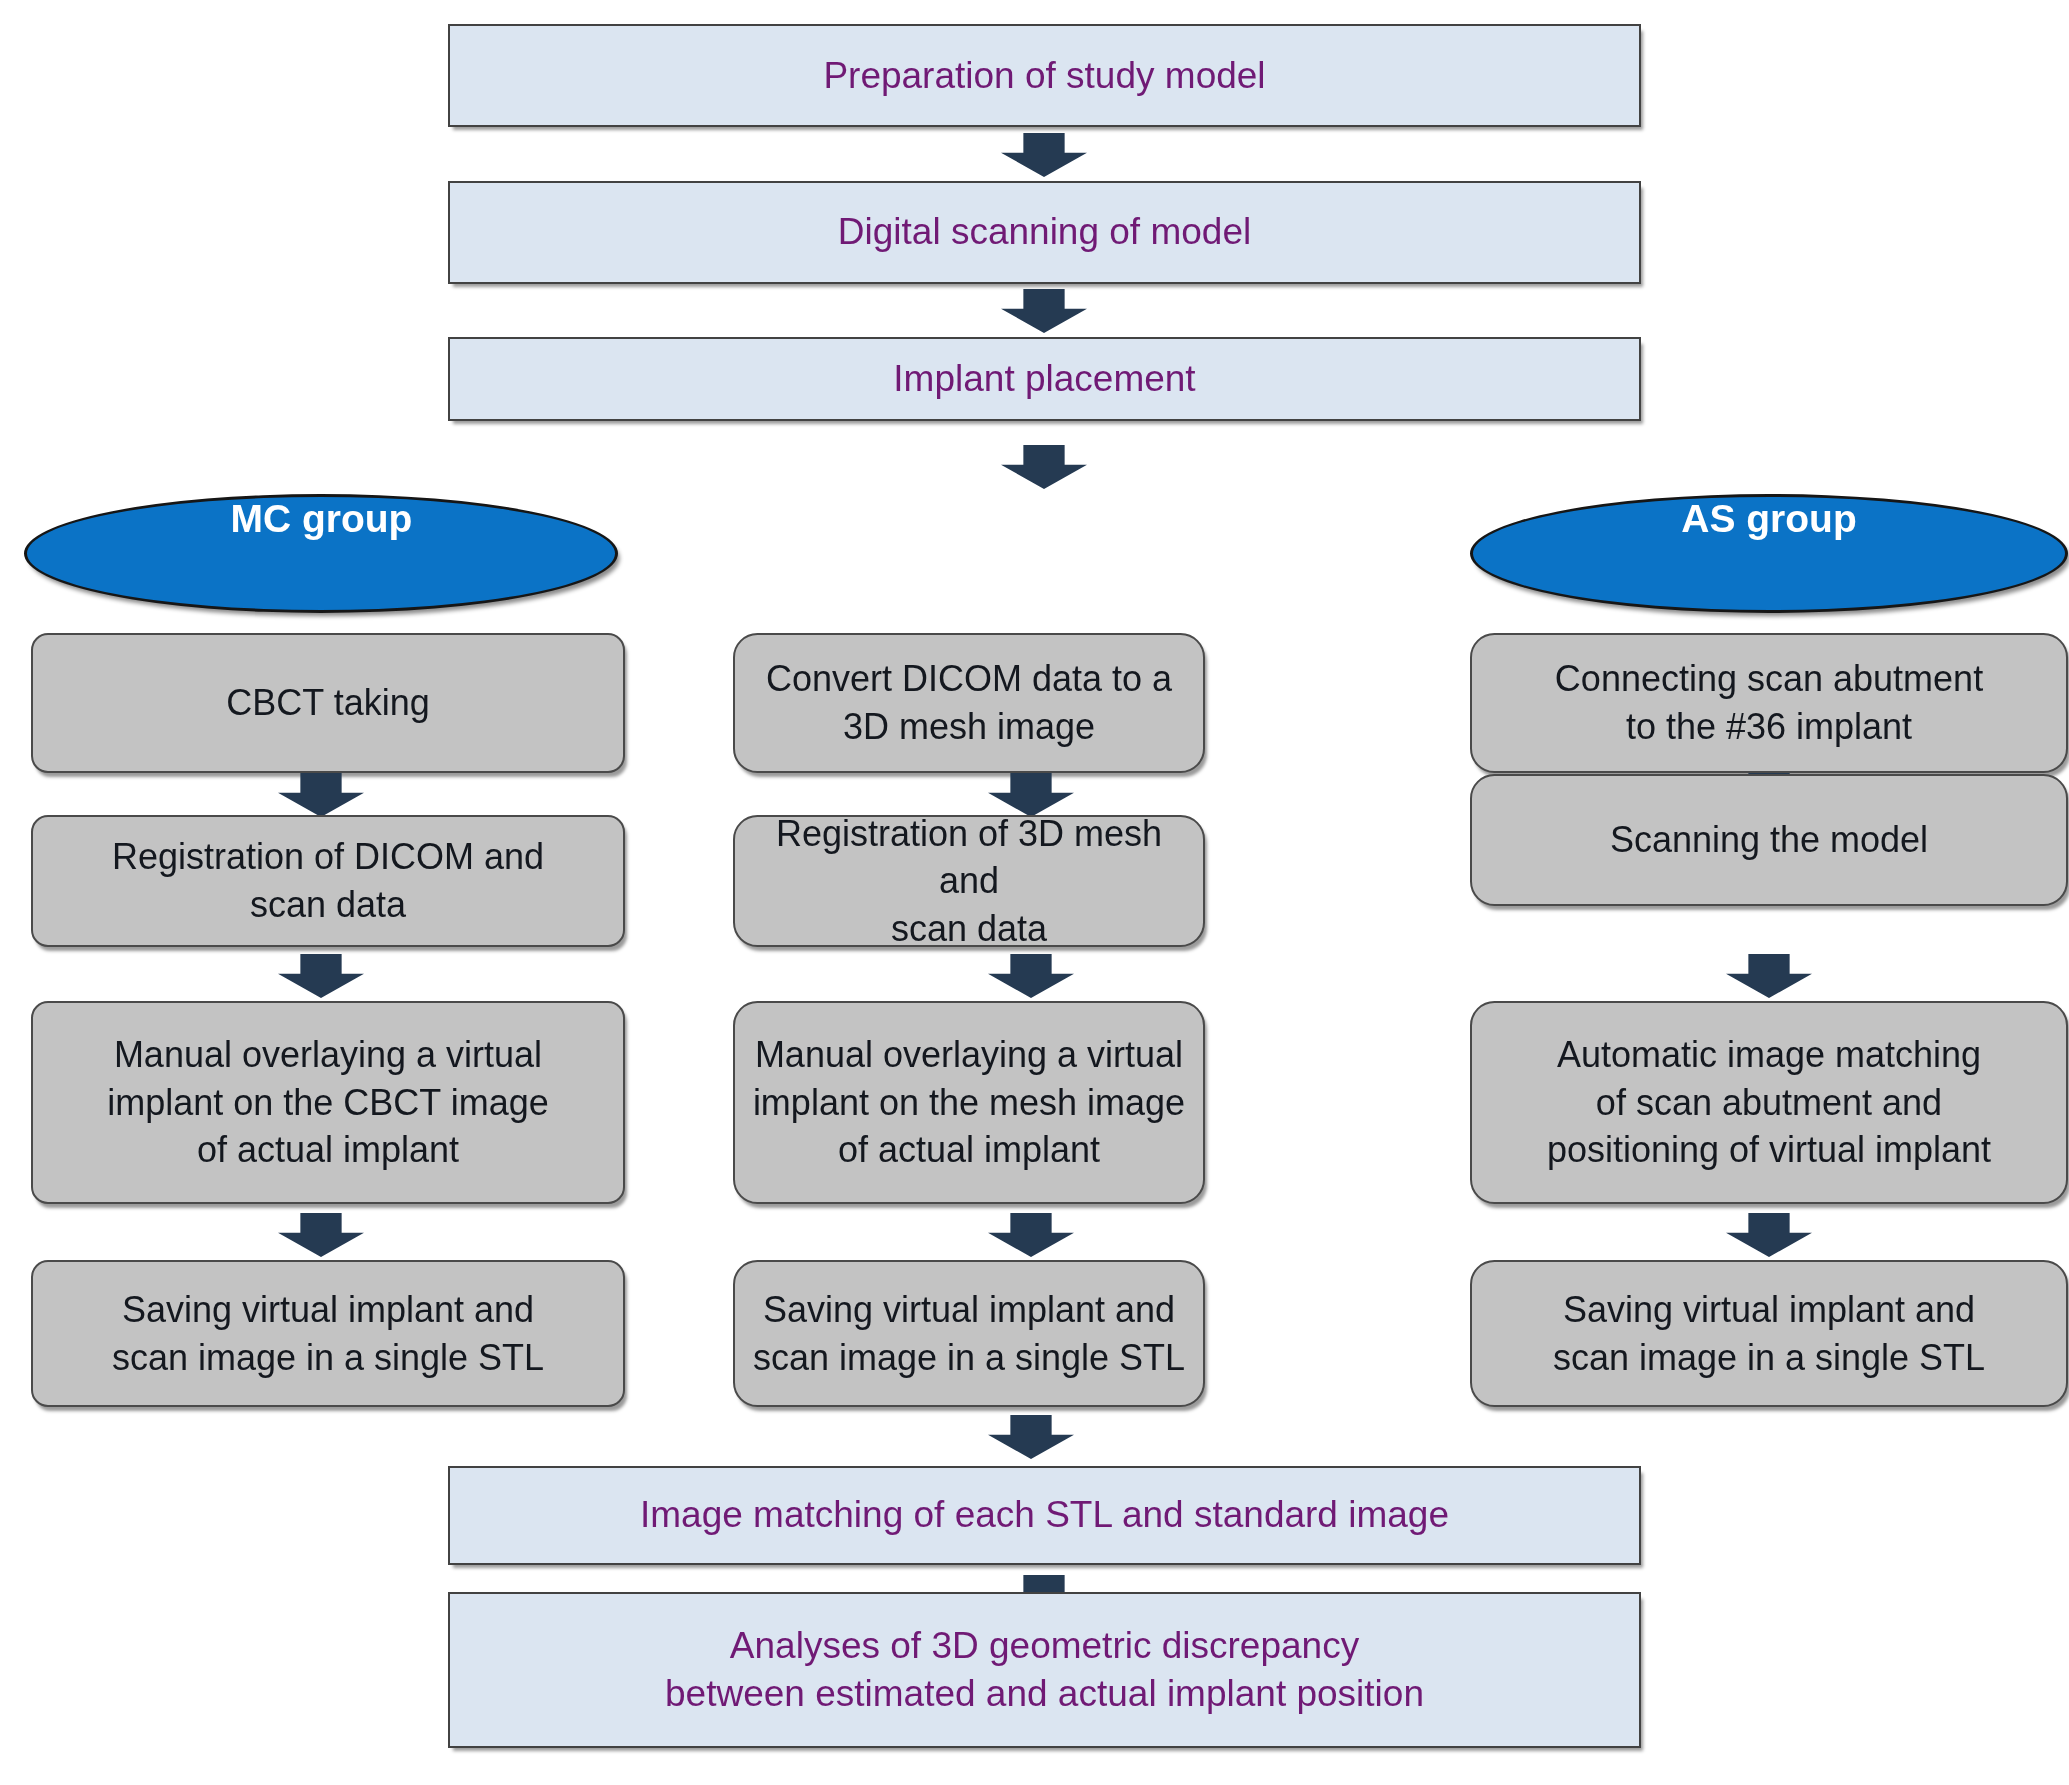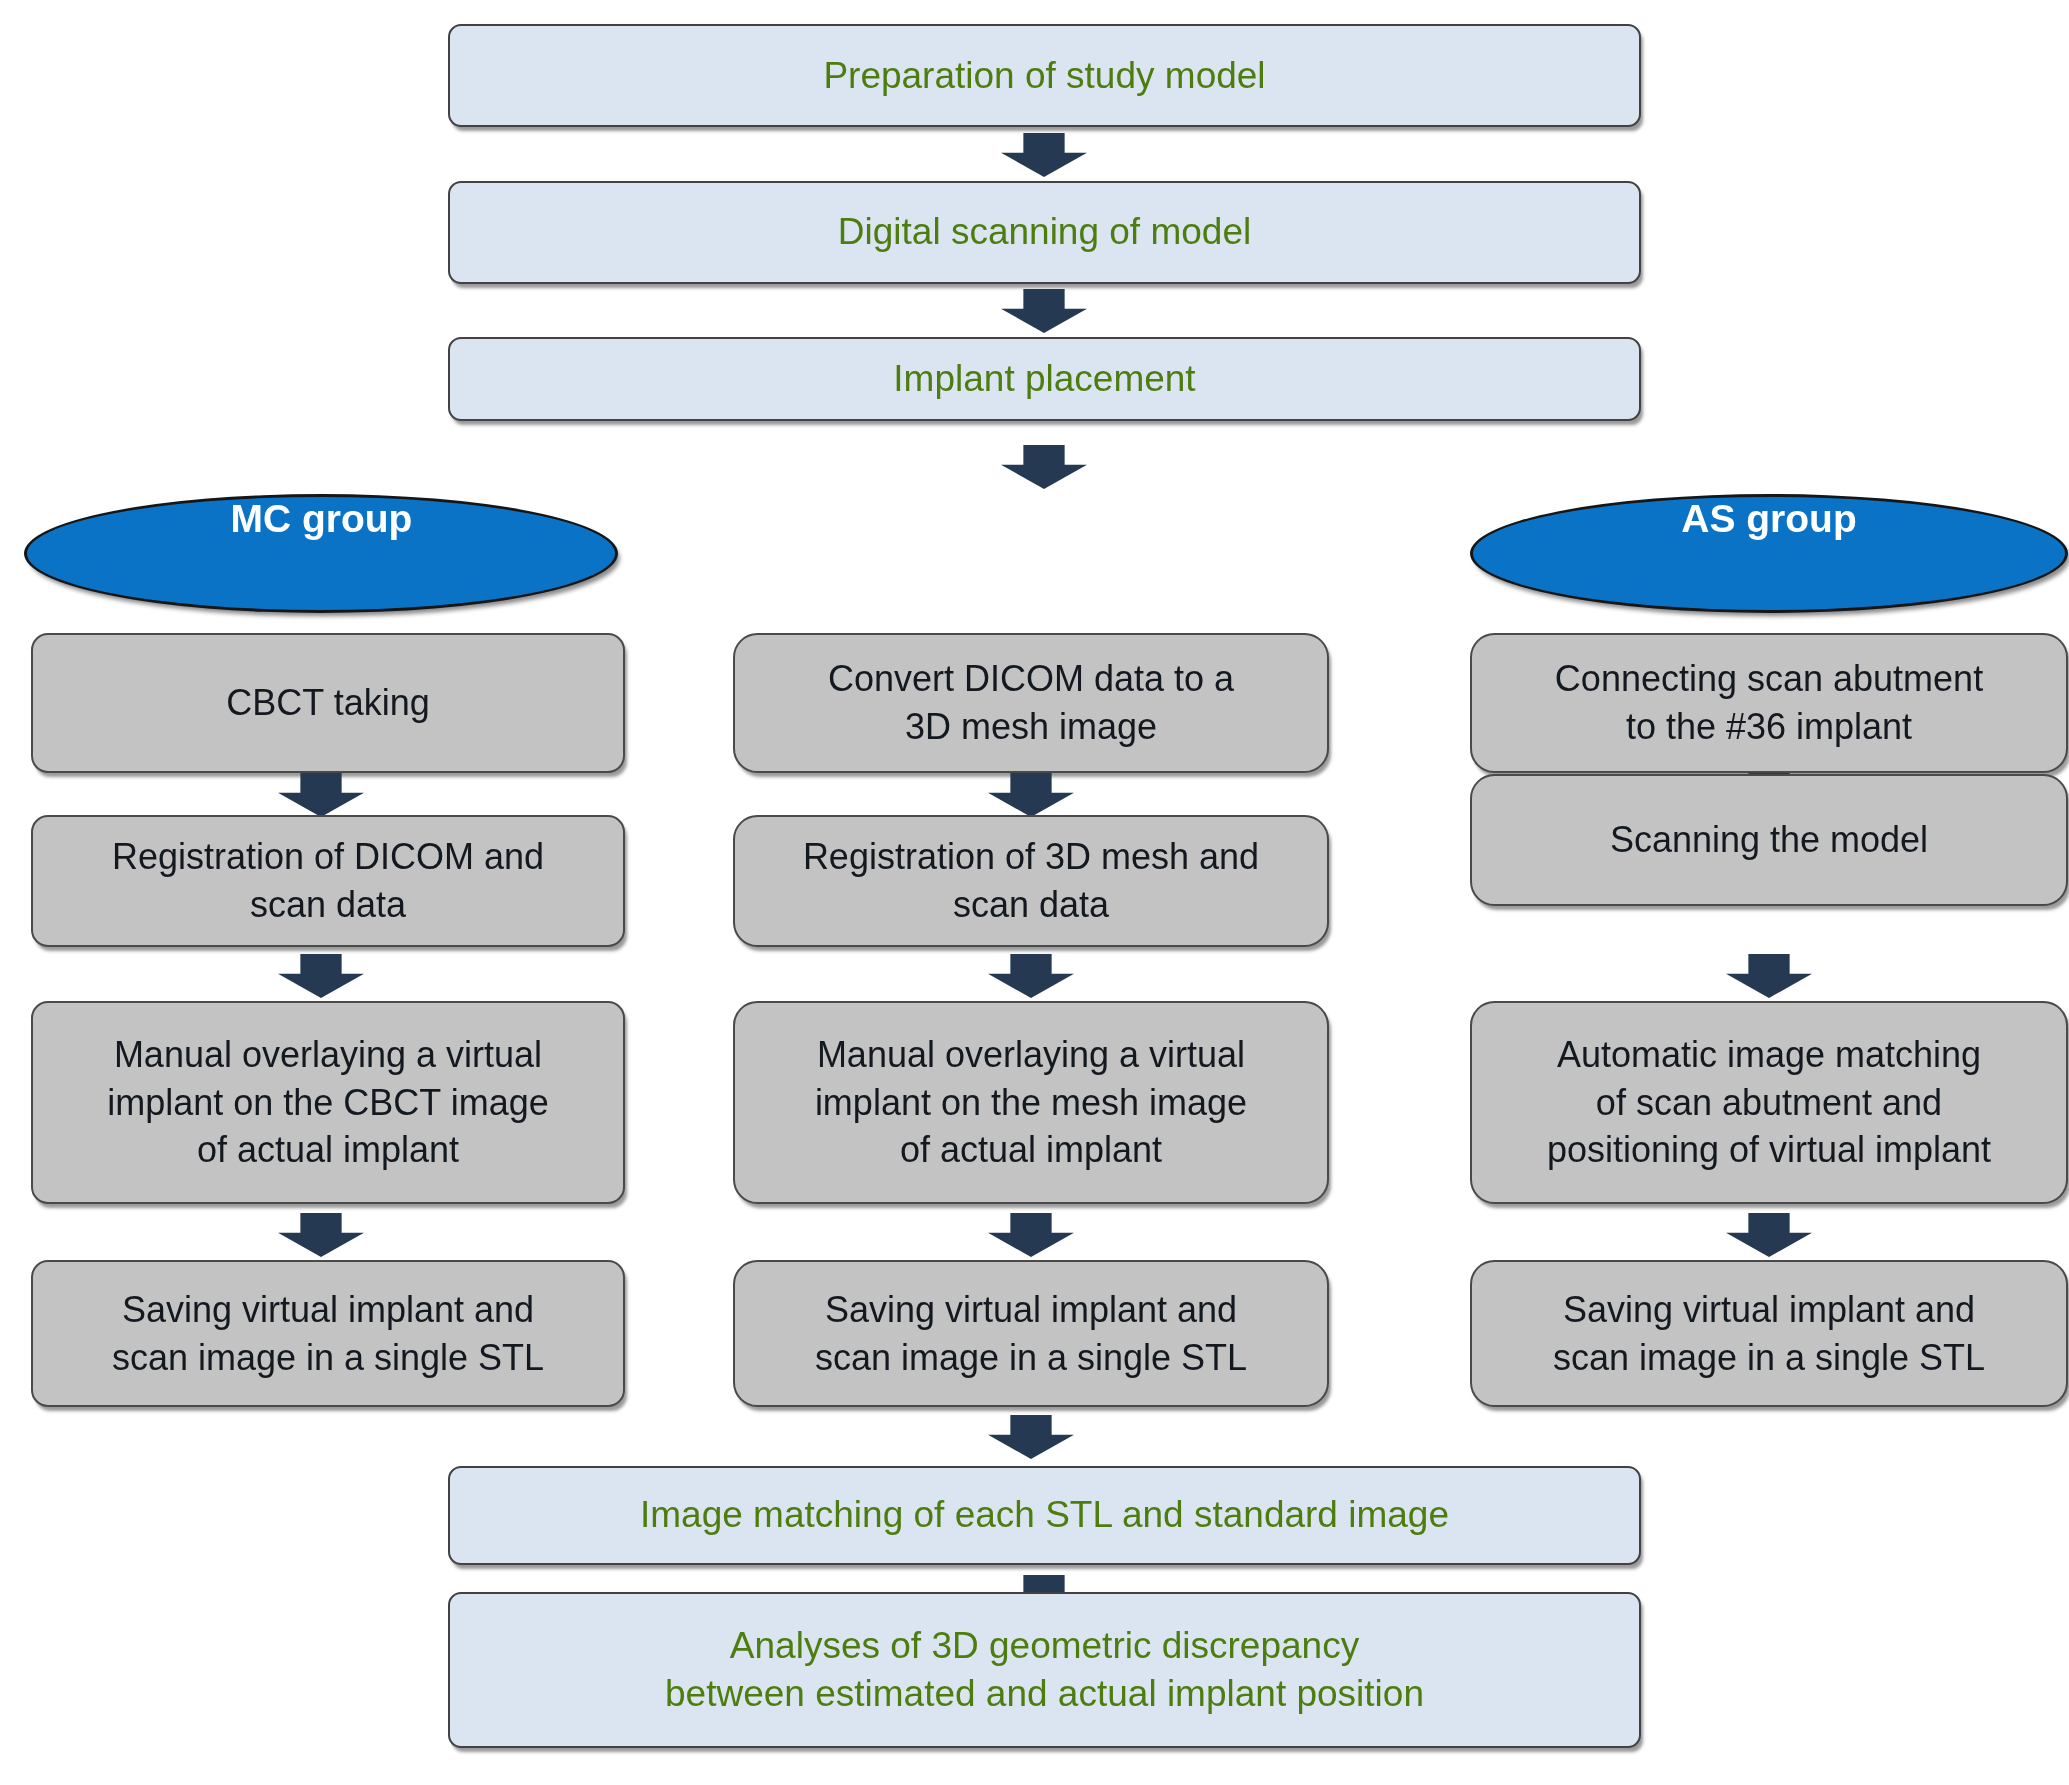--- a/index.html
+++ b/index.html
@@ -14,28 +14,28 @@
   .lbl { white-space: pre-line; display: block; }
 
   
   .pbox {
     position: absolute;
     left: 448px;
     width: 1193px;
     box-sizing: border-box;
     background: #dbe5f1;
     border: 2.4px solid #424242;
-    border-radius: 13px;
+    border-radius: 0;
     display: flex;
     align-items: center;
     justify-content: center;
     text-align: center;
     font-size: 37px;
     line-height: 1.3;
-    color: #4d7c0f;
+    color: #701a75;
     box-shadow: 3.3px 4.9px 3.3px -1.6px rgba(0,0,0,0.40);
   }
 
   
   .gbox {
     position: absolute;
     box-sizing: border-box;
     background: #c3c3c3;
     border: 2.4px solid #4a4a4a;
     border-radius: 24.4px;
@@ -44,21 +44,21 @@
     justify-content: center;
     text-align: center;
     font-size: 36px;
     line-height: 1.32;
     color: #14181f;
     box-shadow: 3.3px 4.9px 3.3px -1.6px rgba(0,0,0,0.40);
     padding: 6.5px 14.7px;
   }
 
   .col-mc { left: 31px;  width: 594px; border-radius: 17px; }
-  .col-mm { left: 733px; width: 596px; }
+  .col-mm { left: 733px; width: 472px; }
   .col-as { left: 1470px; width: 598px; }
 
   
   .ellipse {
     position: absolute;
     box-sizing: border-box;
     background: #0b73c6;
     border: 3.3px solid #161616;
     border-radius: 50%;
     display: flex;

